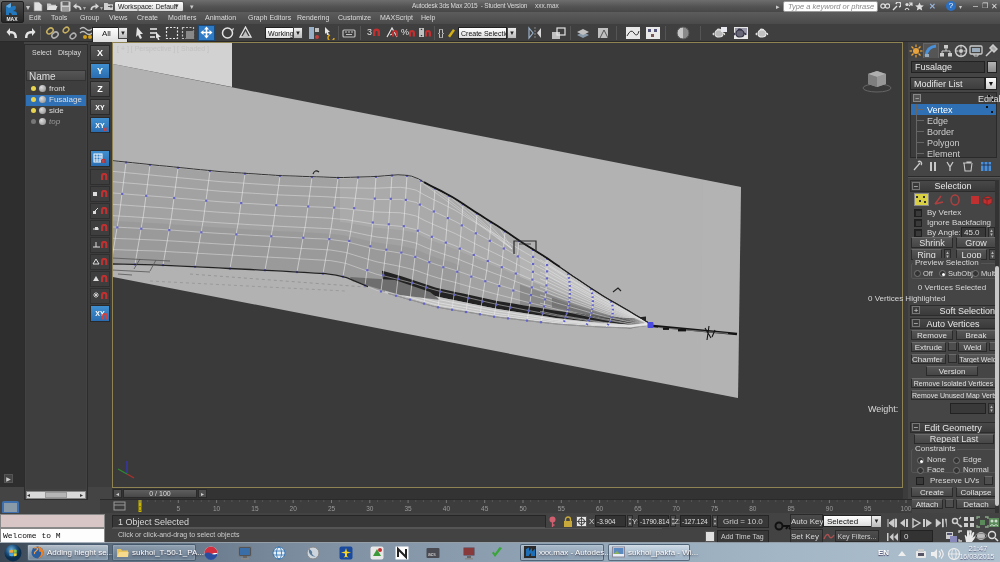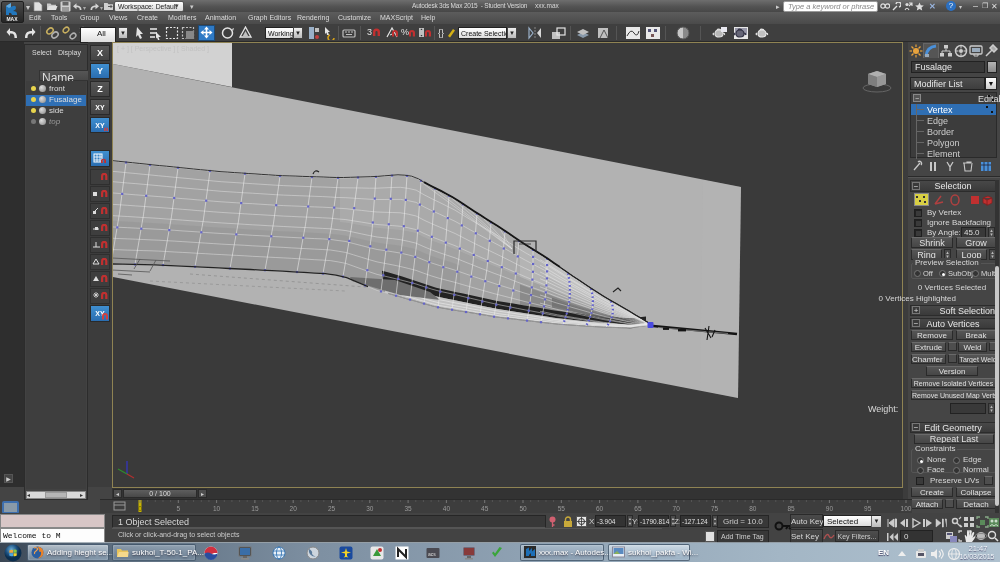--- a/index.html
+++ b/index.html
@@ -101,21 +101,21 @@
   </svg>
 <svg class="ab" style="left:62px;top:26px" width="15" height="14" viewBox="0 0 15 14">
     <ellipse cx="4" cy="4" rx="3.2" ry="2.3" fill="none" stroke="#c8b060" stroke-width="1.5" transform="rotate(-40 4 4)"></ellipse>
     <ellipse cx="11" cy="10" rx="3.2" ry="2.3" fill="none" stroke="#b0b0b0" stroke-width="1.5" transform="rotate(-40 11 10)"></ellipse>
   </svg>
 <svg class="ab" style="left:79px;top:26px" width="15" height="14" viewBox="0 0 15 14">
     <path d="M1,3 q3,-3 6,0 t6,0 M1,7 q3,-3 6,0 t6,0" stroke="#c0c0c0" fill="none" stroke-width="1.2"></path>
     <circle cx="6" cy="11" r="2" fill="#d4a017"></circle>
     <circle cx="11" cy="11" r="2" fill="#d4a017"></circle>
   </svg>
-<div class="ab" style="left:80px;top:27px;width:36px;height:16px;background:linear-gradient(#fff,#ddd);border:1px solid #222;font-size:8px;color:#111;padding-left:16px;line-height:11px">All</div>
+<div class="ab" style="left:92px;top:27px;width:36px;height:16px;background:linear-gradient(#fff,#ddd);border:1px solid #222;font-size:8px;color:#111;padding-left:9px;line-height:11px">All</div>
 <div class="ab" style="left:118px;top:27px;width:10px;height:12px;background:linear-gradient(#eee,#bbb);border:1px solid #444;color:#222;font-size:6px;text-align:center;line-height:11px">▼</div>
 <svg class="ab" style="left:133px;top:26px" width="13" height="14" viewBox="0 0 13 14">
     <path d="M4,1 L10,8 L7,8 L9,12 L7,13 L5,9 L3,11 Z" fill="#e4e4e4"></path>
   </svg>
 <svg class="ab" style="left:149px;top:26px" width="13" height="14" viewBox="0 0 13 14">
     <rect x="1" y="2" width="7" height="2" fill="#c0c0c0"></rect>
     <rect x="1" y="6" width="7" height="2" fill="#c0c0c0"></rect>
     <rect x="1" y="10" width="5" height="2" fill="#c0c0c0"></rect>
     <path d="M7,6 L12,11 L9.5,11 L10.5,14 L9,14 L8,11.5 L7,12.5 Z" fill="#e4e4e4"></path>
   </svg>
@@ -229,21 +229,21 @@
 <svg class="ab" style="left:755px;top:26px" width="16" height="14" viewBox="0 0 16 14">
     <path d="M3,8 q0,-4 4,-4 q4,0 4,4 q0,3 -4,3 q-4,0 -4,-3 Z M2,7 q-2,1 0,2 M11,7 q2,0 1.5,2 M5,4 q1,-2 4,0" stroke="#e8e8e8" fill="#c0c0c0" stroke-width="1.1"></path>
   </svg>
 
 <div class="ab" style="left:0;top:42px;width:24px;height:445px;background:#2e2e2e"></div>
 <div class="ab" style="left:4px;top:474px;width:9px;height:9px;background:#444;border:1px solid #555;color:#ccc;font-size:6px;text-align:center;line-height:8px">▶</div>
 
 <div class="ab" style="left:24px;top:44px;width:64px;height:456px;background:#424242;border:1px solid #2c2c2c"></div>
 <div class="ab t9" style="left:32px;top:49px">Select</div>
 <div class="ab t9" style="left:58px;top:49px">Display</div>
-<div class="ab" style="left:39px;top:70px;width:60px;height:11px;background:linear-gradient(#565656,#484848);border:1px solid #333;color:#ddd;font-size:12px;padding-left:2px">Name</div>
+<div class="ab" style="left:26px;top:70px;width:60px;height:11px;background:linear-gradient(#565656,#484848);border:1px solid #333;color:#ddd;font-size:10px;padding-left:2px">Name</div>
 <div class="ab" style="left:26px;top:81px;width:60px;height:408px;background:#3e3e3e"></div>
 <div class="ab" style="left:26px;top:95px;width:60px;height:11px;background:#2f6fb4"></div>
 <div class="ab" style="left:31px;top:86px;width:5px;height:5px;border-radius:50%;background:#e8d44d"></div>
 <div class="ab" style="left:39px;top:85px;width:7px;height:7px;border-radius:50%;background:radial-gradient(circle at 35% 35%,#ddd,#888)"></div>
 <div class="ab" style="left:49px;top:84px;font-size:8px;color:#ddd;">front</div>
 <div class="ab" style="left:31px;top:97px;width:5px;height:5px;border-radius:50%;background:#e8d44d"></div>
 <div class="ab" style="left:39px;top:96px;width:7px;height:7px;border-radius:50%;background:radial-gradient(circle at 35% 35%,#ddd,#888)"></div>
 <div class="ab" style="left:49px;top:95px;font-size:8px;color:#ddd;">Fusalage</div>
 <div class="ab" style="left:31px;top:108px;width:5px;height:5px;border-radius:50%;background:#e8d44d"></div>
 <div class="ab" style="left:39px;top:107px;width:7px;height:7px;border-radius:50%;background:radial-gradient(circle at 35% 35%,#ddd,#888)"></div>
@@ -678,21 +678,21 @@
 <div class="ab" style="left:913px;top:258px;background:#454545;color:#d8d8d8;font-size:8px;padding:0 2px">Preview Selection</div>
 <div class="ab" style="left:914px;top:270px;width:7px;height:7px;border-radius:50%;background:#333;border:1px solid #777"></div>
 <div class="ab" style="left:923px;top:269px;color:#d8d8d8;font-size:7.5px;white-space:nowrap">Off</div>
 <div class="ab" style="left:939px;top:270px;width:7px;height:7px;border-radius:50%;background:#333;border:1px solid #777">
     <div style="position:absolute;left:1.5px;top:1.5px;width:3px;height:3px;border-radius:50%;background:#fff"></div>
   </div>
 <div class="ab" style="left:948px;top:269px;color:#d8d8d8;font-size:7.5px;white-space:nowrap">SubObj</div>
 <div class="ab" style="left:972px;top:270px;width:7px;height:7px;border-radius:50%;background:#333;border:1px solid #777"></div>
 <div class="ab" style="left:981px;top:269px;color:#d8d8d8;font-size:7.5px;white-space:nowrap">Multi</div>
 <div class="ab" style="left:908px;top:283px;width:88px;color:#d8d8d8;font-size:8px;text-align:center">0 Vertices Selected</div>
-<div class="ab" style="left:868px;top:294px;width:88px;color:#d8d8d8;font-size:8px;text-align:right">0 Vertices Highlighted</div>
+<div class="ab" style="left:868px;top:294px;width:88px;color:#d8d8d8;font-size:8px;text-align:left">0 Vertices Highlighted</div>
 <div class="ab" style="left:910px;top:305px;width:86px;height:11px;background:linear-gradient(#484848,#3a3a3a);border:1px solid #2c2c2c;color:#e8e8e8;font-size:9px;text-align:right;line-height:10px">Soft Selection</div>
 <div class="ab" style="left:912px;top:306px;width:8px;height:8px;background:#3a3a3a;border:1px solid #777;color:#ddd;font-size:8px;line-height:7px;text-align:center">+</div>
 <div class="ab" style="left:910px;top:318px;width:86px;height:11px;background:linear-gradient(#484848,#3a3a3a);border:1px solid #2c2c2c;color:#e8e8e8;font-size:9px;text-align:center;line-height:10px">Auto Vertices</div>
 <div class="ab" style="left:912px;top:319px;width:8px;height:8px;background:#3a3a3a;border:1px solid #777;color:#ddd;font-size:8px;line-height:7px;text-align:center">−</div>
 <div class="ab" style="left:911px;top:330px;width:42px;height:10px;background:linear-gradient(#565656,#464646);border:1px solid #2a2a2a;border-top-color:#6a6a6a;color:#e0e0e0;font-size:8px;text-align:center;line-height:9px;white-space:nowrap;overflow:hidden">Remove</div>
 <div class="ab" style="left:956px;top:330px;width:40px;height:10px;background:linear-gradient(#565656,#464646);border:1px solid #2a2a2a;border-top-color:#6a6a6a;color:#e0e0e0;font-size:8px;text-align:center;line-height:9px;white-space:nowrap;overflow:hidden">Break</div>
 <div class="ab" style="left:911px;top:342px;width:35px;height:10px;background:linear-gradient(#565656,#464646);border:1px solid #2a2a2a;border-top-color:#6a6a6a;color:#e0e0e0;font-size:8px;text-align:center;line-height:9px;white-space:nowrap;overflow:hidden">Extrude</div>
 <div class="ab" style="left:948px;top:342px;width:9px;height:9px;background:#4e4e4e;border:1px solid #2a2a2a;border-top-color:#6a6a6a"></div>
 <div class="ab" style="left:958px;top:342px;width:29px;height:10px;background:linear-gradient(#565656,#464646);border:1px solid #2a2a2a;border-top-color:#6a6a6a;color:#e0e0e0;font-size:8px;text-align:center;line-height:9px;white-space:nowrap;overflow:hidden">Weld</div>
 <div class="ab" style="left:989px;top:342px;width:9px;height:9px;background:#4e4e4e;border:1px solid #2a2a2a;border-top-color:#6a6a6a"></div>

